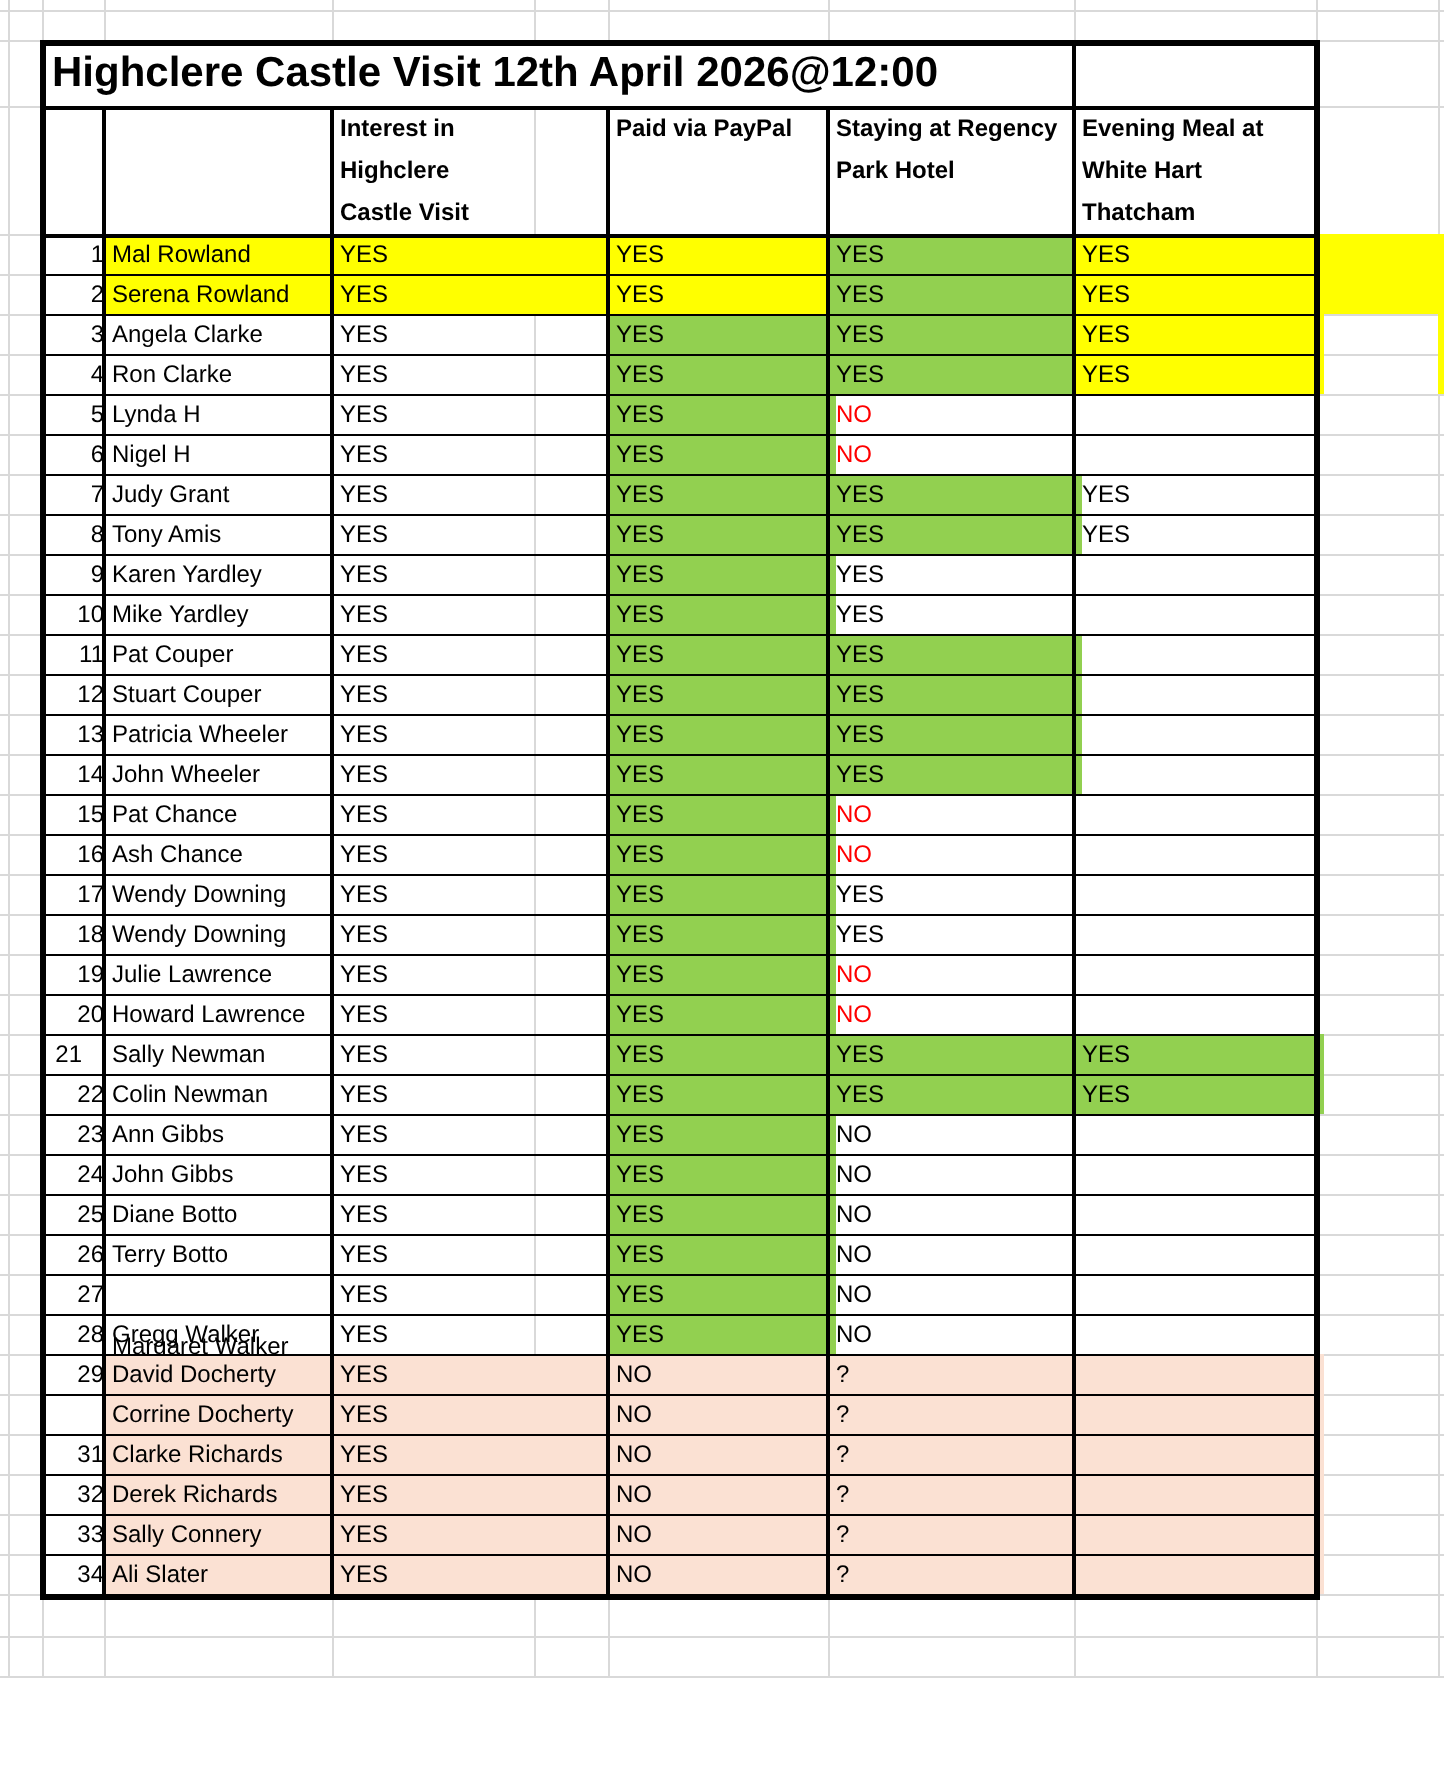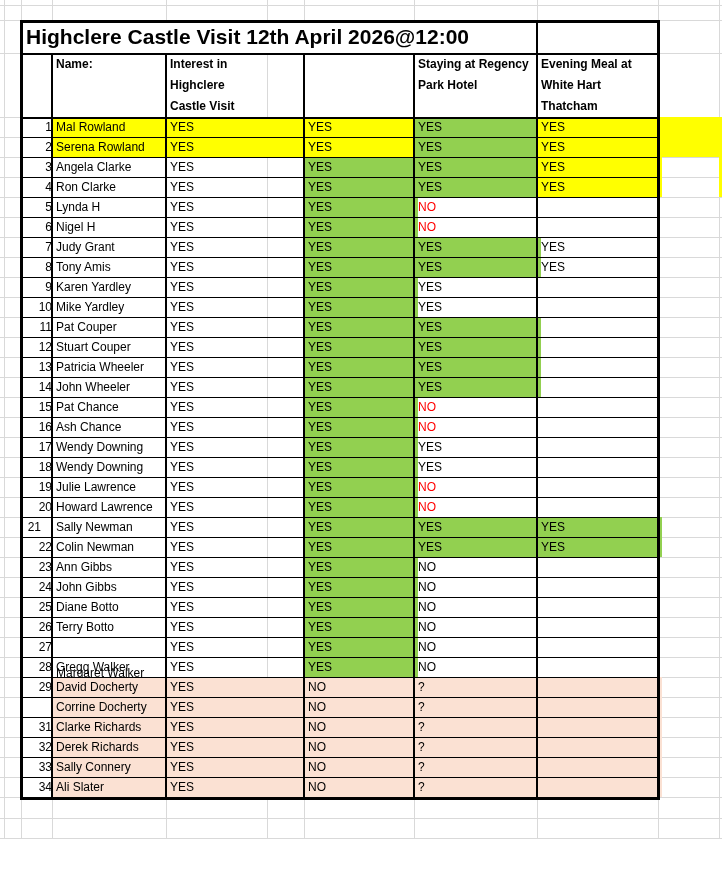--- a/index.html
+++ b/index.html
@@ -79,24 +79,24 @@
       <div class="gline" style="left: 0px; top: 777px; width: 722px; height: 1px; background: rgb(217, 217, 217);"></div>
       <div class="gline" style="left: 0px; top: 797px; width: 722px; height: 1px; background: rgb(217, 217, 217);"></div>
       <div class="gline" style="left: 0px; top: 818px; width: 722px; height: 1px; background: rgb(217, 217, 217);"></div>
       <div class="gline" style="left: 0px; top: 838px; width: 722px; height: 1px; background: rgb(217, 217, 217);"></div>
     </div>
 
   <div class="title-cell" style="left:21px;top:20px;width:516px;height:33px;">Highclere Castle Visit 12th April 2026@12:00</div>
   <div class="title-side" style="left:537px;top:20px;width:121px;height:33px;"></div>
 
   <div class="hdr" style="left:21px;top:53px;width:31px;height:64px;"></div>
-  <div class="hdr" style="left:52px;top:53px;width:114px;height:64px;">Name:</div>
   <div class="hdr" style="left:166px;top:53px;width:138px;height:64px;">Interest in
 Highclere
 Castle Visit</div>
+  <div class="hdr" style="left:304px;top:53px;width:110px;height:64px;">Paid via PayPal</div>
   <div class="hdr" style="left:414px;top:53px;width:123px;height:64px;">Staying at Regency
 Park Hotel</div>
   <div class="hdr" style="left:537px;top:53px;width:121px;height:64px;">Evening Meal at
 White Hart
 Thatcham</div>
 
   <div id="rowlayer">
       <div class="txtcell numcell" style="left: 21px; top: 117px; width: 31px; height: 20px;">1</div>
       <div class="txtcell" style="left: 52px; top: 117px; width: 114px; height: 20px; background: rgb(255, 255, 0);">Mal Rowland</div>
       <div class="txtcell" style="left: 166px; top: 117px; width: 138px; height: 20px; background: rgb(255, 255, 0);">YES</div>

